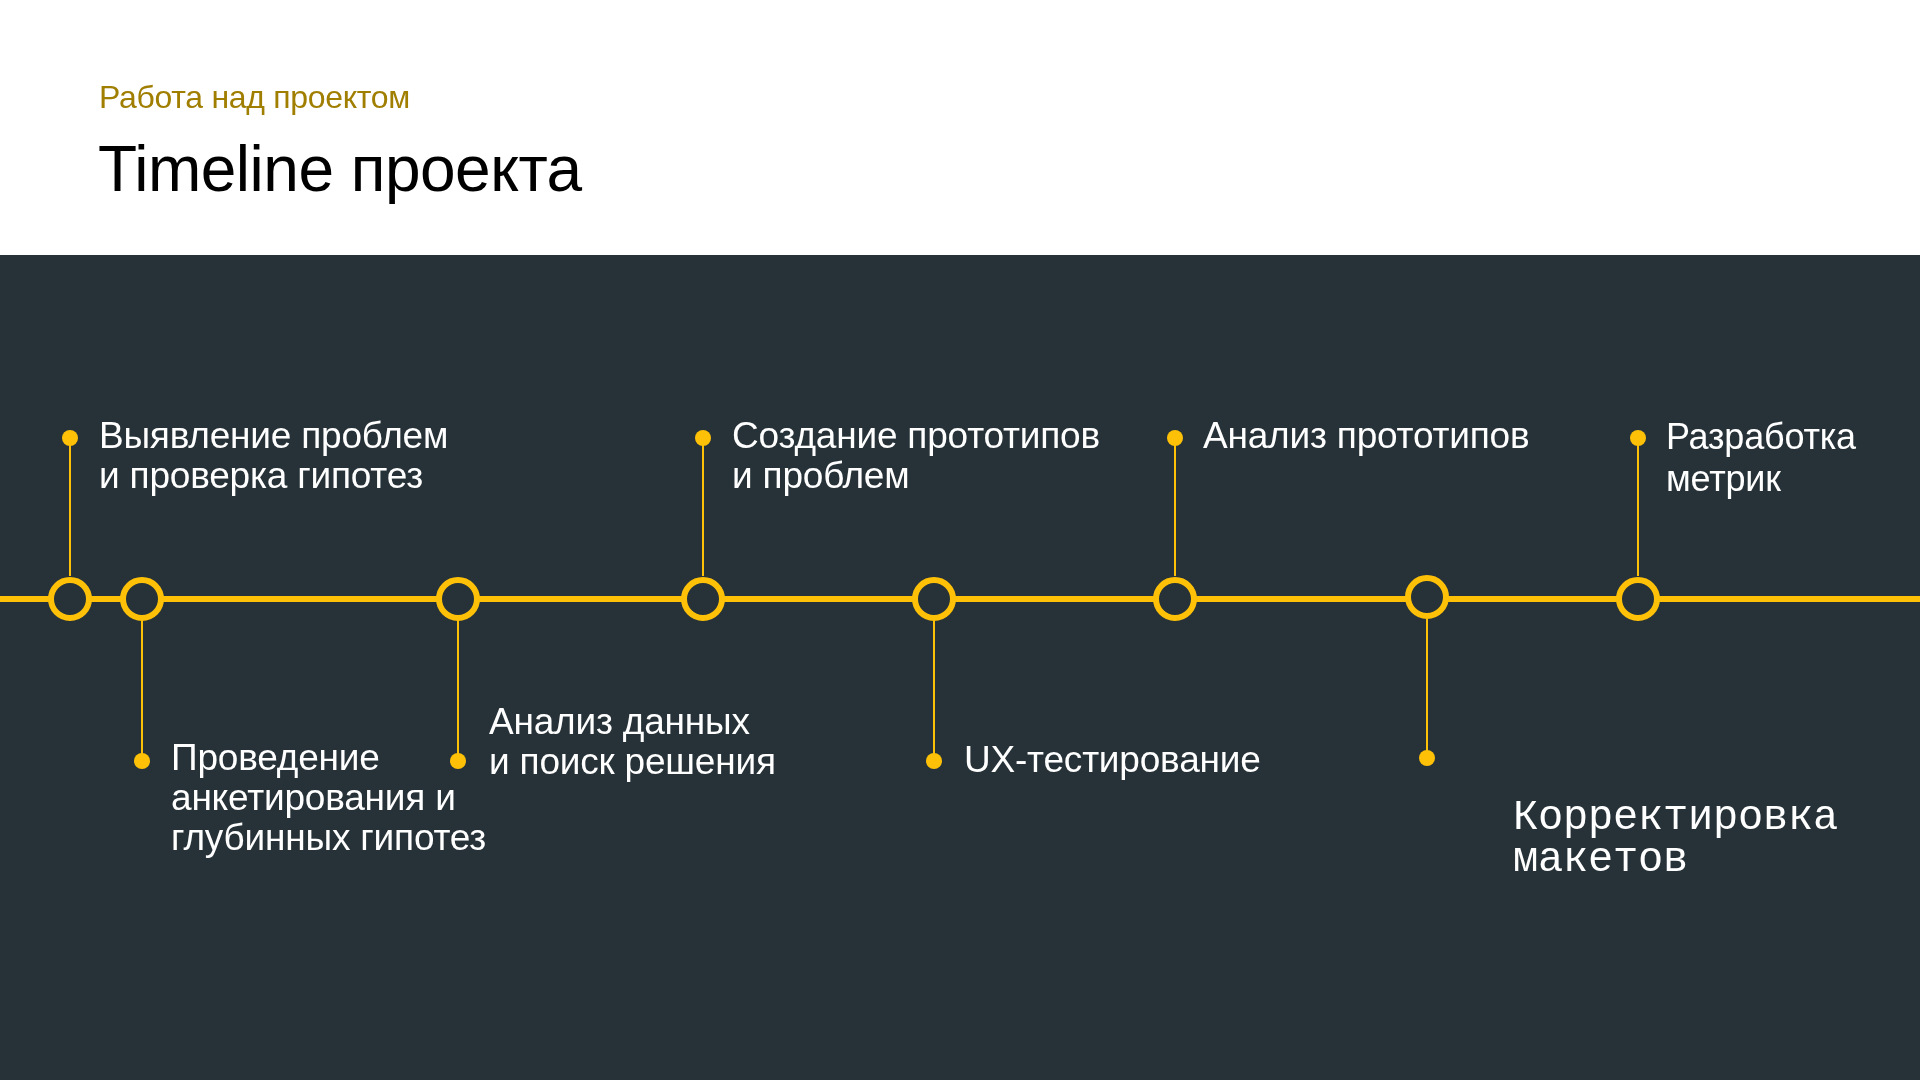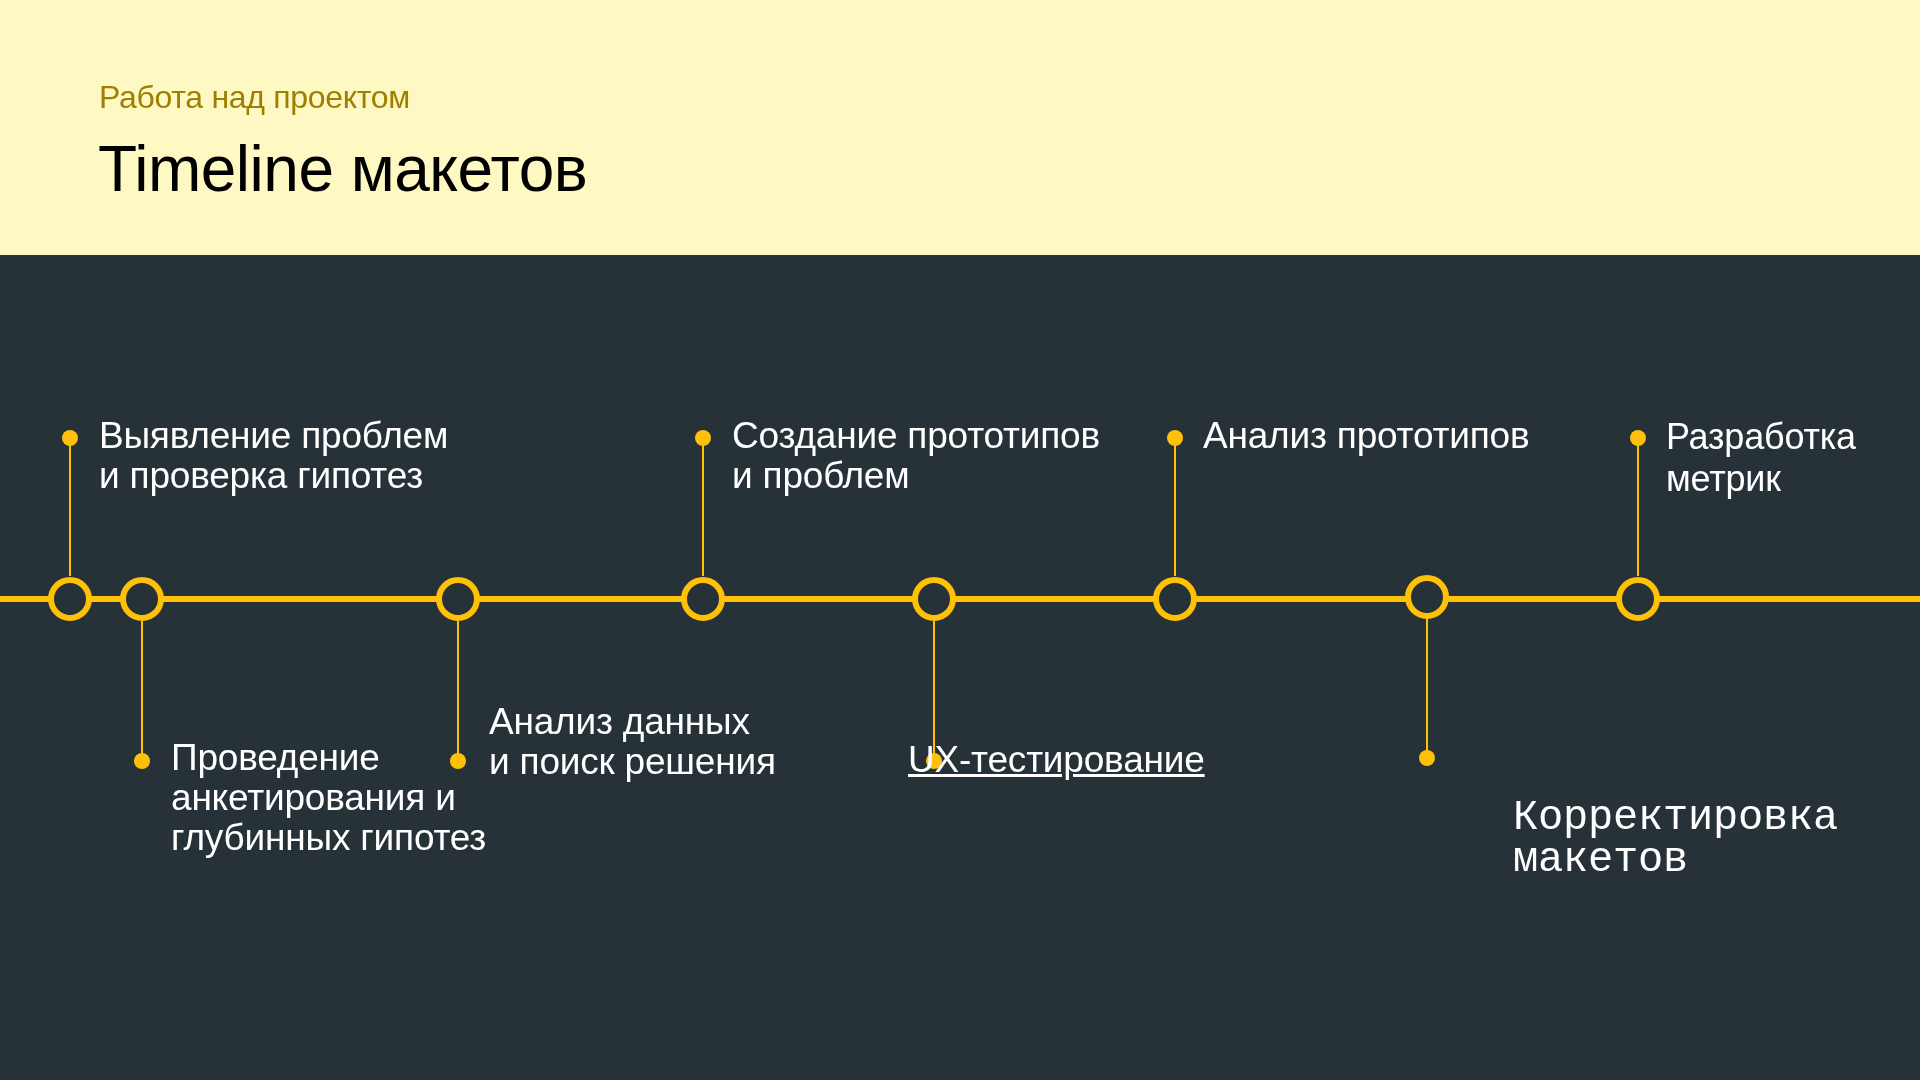--- a/index.html
+++ b/index.html
@@ -3,21 +3,21 @@
 <meta charset="utf-8">
 <style>
   html, body { margin: 0; padding: 0; }
   body {
     width: 1920px; height: 1080px; position: relative; overflow: hidden;
     background: #263238;
     font-family: "Liberation Sans", sans-serif;
   }
   .header {
     position: absolute; left: 0; top: 0; width: 1920px; height: 255px;
-    background: #fef9c3;
+    background: #ffffff;
   }
   .subtitle {
     position: absolute; left: 99px; top: 78px;
     font-size: 32px; line-height: 38px; color: #A07E00;
     letter-spacing: -0.3px;
   }
   .title {
     position: absolute; left: 98px; top: 133px;
     font-size: 64px; line-height: 72px; color: #000000;
     letter-spacing: -0.5px;
@@ -43,21 +43,21 @@
   .label {
     position: absolute; color: #FFFFFF; font-size: 37px; line-height: 40px;
     white-space: pre; letter-spacing: -0.2px;
   }
 </style>
 </head>
 <body>
 
 <div class="header">
   <div class="subtitle">Работа над проектом</div>
-  <div class="title">Timeline макетов</div>
+  <div class="title">Timeline проекта</div>
 </div>
 
 <div class="timeline-line"></div>
 
 <div class="stem" style="left:70px; top:438px; height:138px;"></div>
 <div class="dot" style="left:70px; top:438px;"></div>
 <div class="node" style="left:70px; top:599px;"></div>
 <div class="label" style="left:99px; top:416px;">Выявление проблем
 и проверка гипотез</div>
 
@@ -76,21 +76,21 @@
 
 <div class="stem" style="left:703px; top:438px; height:138px;"></div>
 <div class="dot" style="left:703px; top:438px;"></div>
 <div class="node" style="left:703px; top:599px;"></div>
 <div class="label" style="left:732px; top:416px;">Создание прототипов
 и проблем</div>
 
 <div class="stem" style="left:934px; top:621px; height:140px;"></div>
 <div class="dot" style="left:934px; top:761px;"></div>
 <div class="node" style="left:934px; top:599px;"></div>
-<div class="label" style="left:908px; top:740px;text-decoration:underline;">UX-тестирование</div>
+<div class="label" style="left:964px; top:740px;">UX-тестирование</div>
 
 <div class="stem" style="left:1175px; top:438px; height:138px;"></div>
 <div class="dot" style="left:1175px; top:438px;"></div>
 <div class="node" style="left:1175px; top:599px;"></div>
 <div class="label" style="left:1203px; top:416px;">Анализ прототипов</div>
 
 <div class="stem" style="left:1427px; top:619px; height:139px;"></div>
 <div class="dot" style="left:1427px; top:758px;"></div>
 <div class="node" style="left:1427px; top:597px;"></div>
 <div class="label" style="left:1513px; top:797px; line-height:42px; font-size:42px;font-family:Liberation Mono, monospace;">Корректировка

